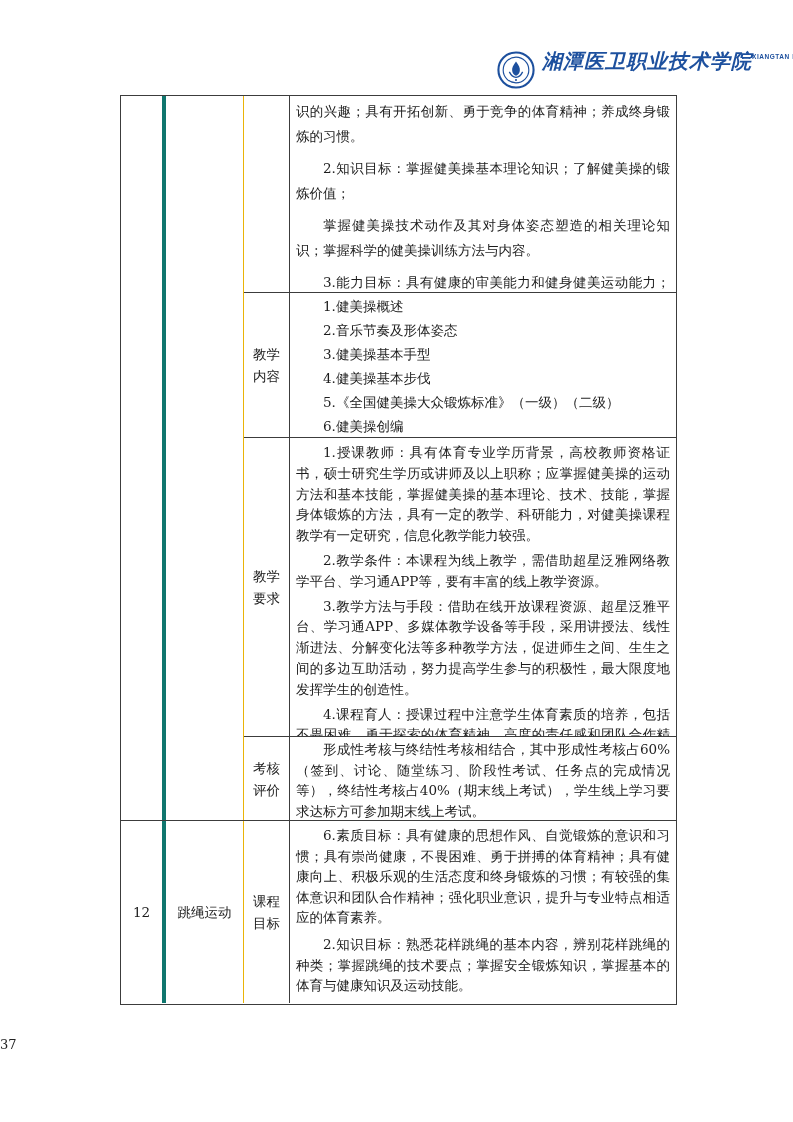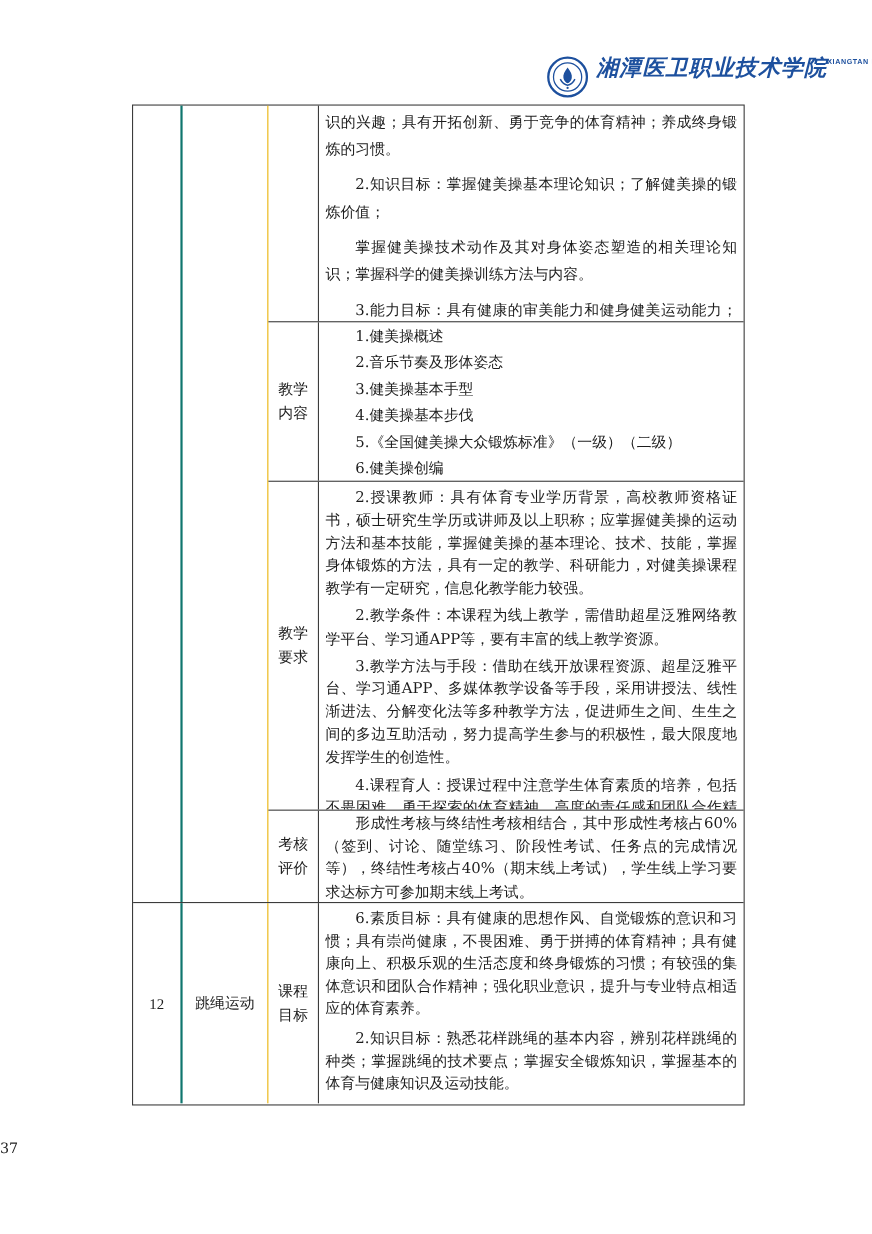--- a/index.html
+++ b/index.html
@@ -24,22 +24,22 @@
   }
   
   .doc-table{
     position:absolute;left:120px;top:95px;width:557px;height:910px;
     border:1.5px solid #3c3c3c;box-sizing:border-box;
     font-size:13.5px;line-height:25px;
   }
   .rowgroup{display:flex;box-sizing:border-box;}
   .rg1{height:725px;border-bottom:1px solid #3c3c3c;}
   .rg2{height:182px;}
-  .col-seq{width:45px;flex:0 0 45px;border-right:2px solid #0f766e;box-sizing:border-box;
-    display:flex;align-items:center;justify-content:center;font-family:Liberation Serif, serif;}
+  .col-seq{width:45px;flex:0 0 45px;border-right:4px solid #0f766e;box-sizing:border-box;
+    display:flex;align-items:center;justify-content:center;}
   .col-name{width:78px;flex:0 0 78px;border-right:1px solid #eab308;box-sizing:border-box;
     display:flex;align-items:center;justify-content:center;}
   .col-rest{flex:1;display:flex;flex-direction:column;min-width:0;}
   .section{display:flex;box-sizing:border-box;min-height:0;}
   .section.bline{border-bottom:1px solid #3c3c3c;}
   .label-cell{width:46px;flex:0 0 46px;border-right:1px solid #3c3c3c;box-sizing:border-box;
     display:flex;align-items:center;justify-content:center;text-align:center;padding:0 3px;}
   .label-cell span{display:block;width:2em;line-height:22px;}
   .content-cell{flex:1;min-width:0;padding:1px 6px 1px 6px;box-sizing:border-box;
     text-align:justify;overflow:hidden;}
@@ -110,21 +110,21 @@
           <div class="item-line">5.《全国健美操大众锻炼标准》（一级）（二级）</div>
           <div class="item-line">6.健美操创编</div>
         </div>
       </div>
 
       <div class="section sec-c bline">
         <div class="label-cell">
             <span>教学要求</span>
           </div>
         <div class="content-cell">
-          <p class="indent">2.授课教师：具有体育专业学历背景，高校教师资格证书，硕士研究生学历或讲师及以上职称；应掌握健美操的运动方法和基本技能，掌握健美操的基本理论、技术、技能，掌握身体锻炼的方法，具有一定的教学、科研能力，对健美操课程教学有一定研究，信息化教学能力较强。</p>
+          <p class="indent">1.授课教师：具有体育专业学历背景，高校教师资格证书，硕士研究生学历或讲师及以上职称；应掌握健美操的运动方法和基本技能，掌握健美操的基本理论、技术、技能，掌握身体锻炼的方法，具有一定的教学、科研能力，对健美操课程教学有一定研究，信息化教学能力较强。</p>
           <p class="indent">2.教学条件：本课程为线上教学，需借助超星泛雅网络教学平台、学习通APP等，要有丰富的线上教学资源。</p>
           <p class="indent">3.教学方法与手段：借助在线开放课程资源、超星泛雅平台、学习通APP、多媒体教学设备等手段，采用讲授法、线性渐进法、分解变化法等多种教学方法，促进师生之间、生生之间的多边互助活动，努力提高学生参与的积极性，最大限度地发挥学生的创造性。</p>
           <p class="indent">4.课程育人：授课过程中注意学生体育素质的培养，包括不畏困难，勇于探索的体育精神，高度的责任感和团队合作精神，帮助学生在体育锻炼中享受乐趣、增强体质、健全人格、锤炼意志。</p>
         </div>
       </div>
 
       <div class="section sec-d">
         <div class="label-cell">
             <span>考核评价</span>
           </div>

